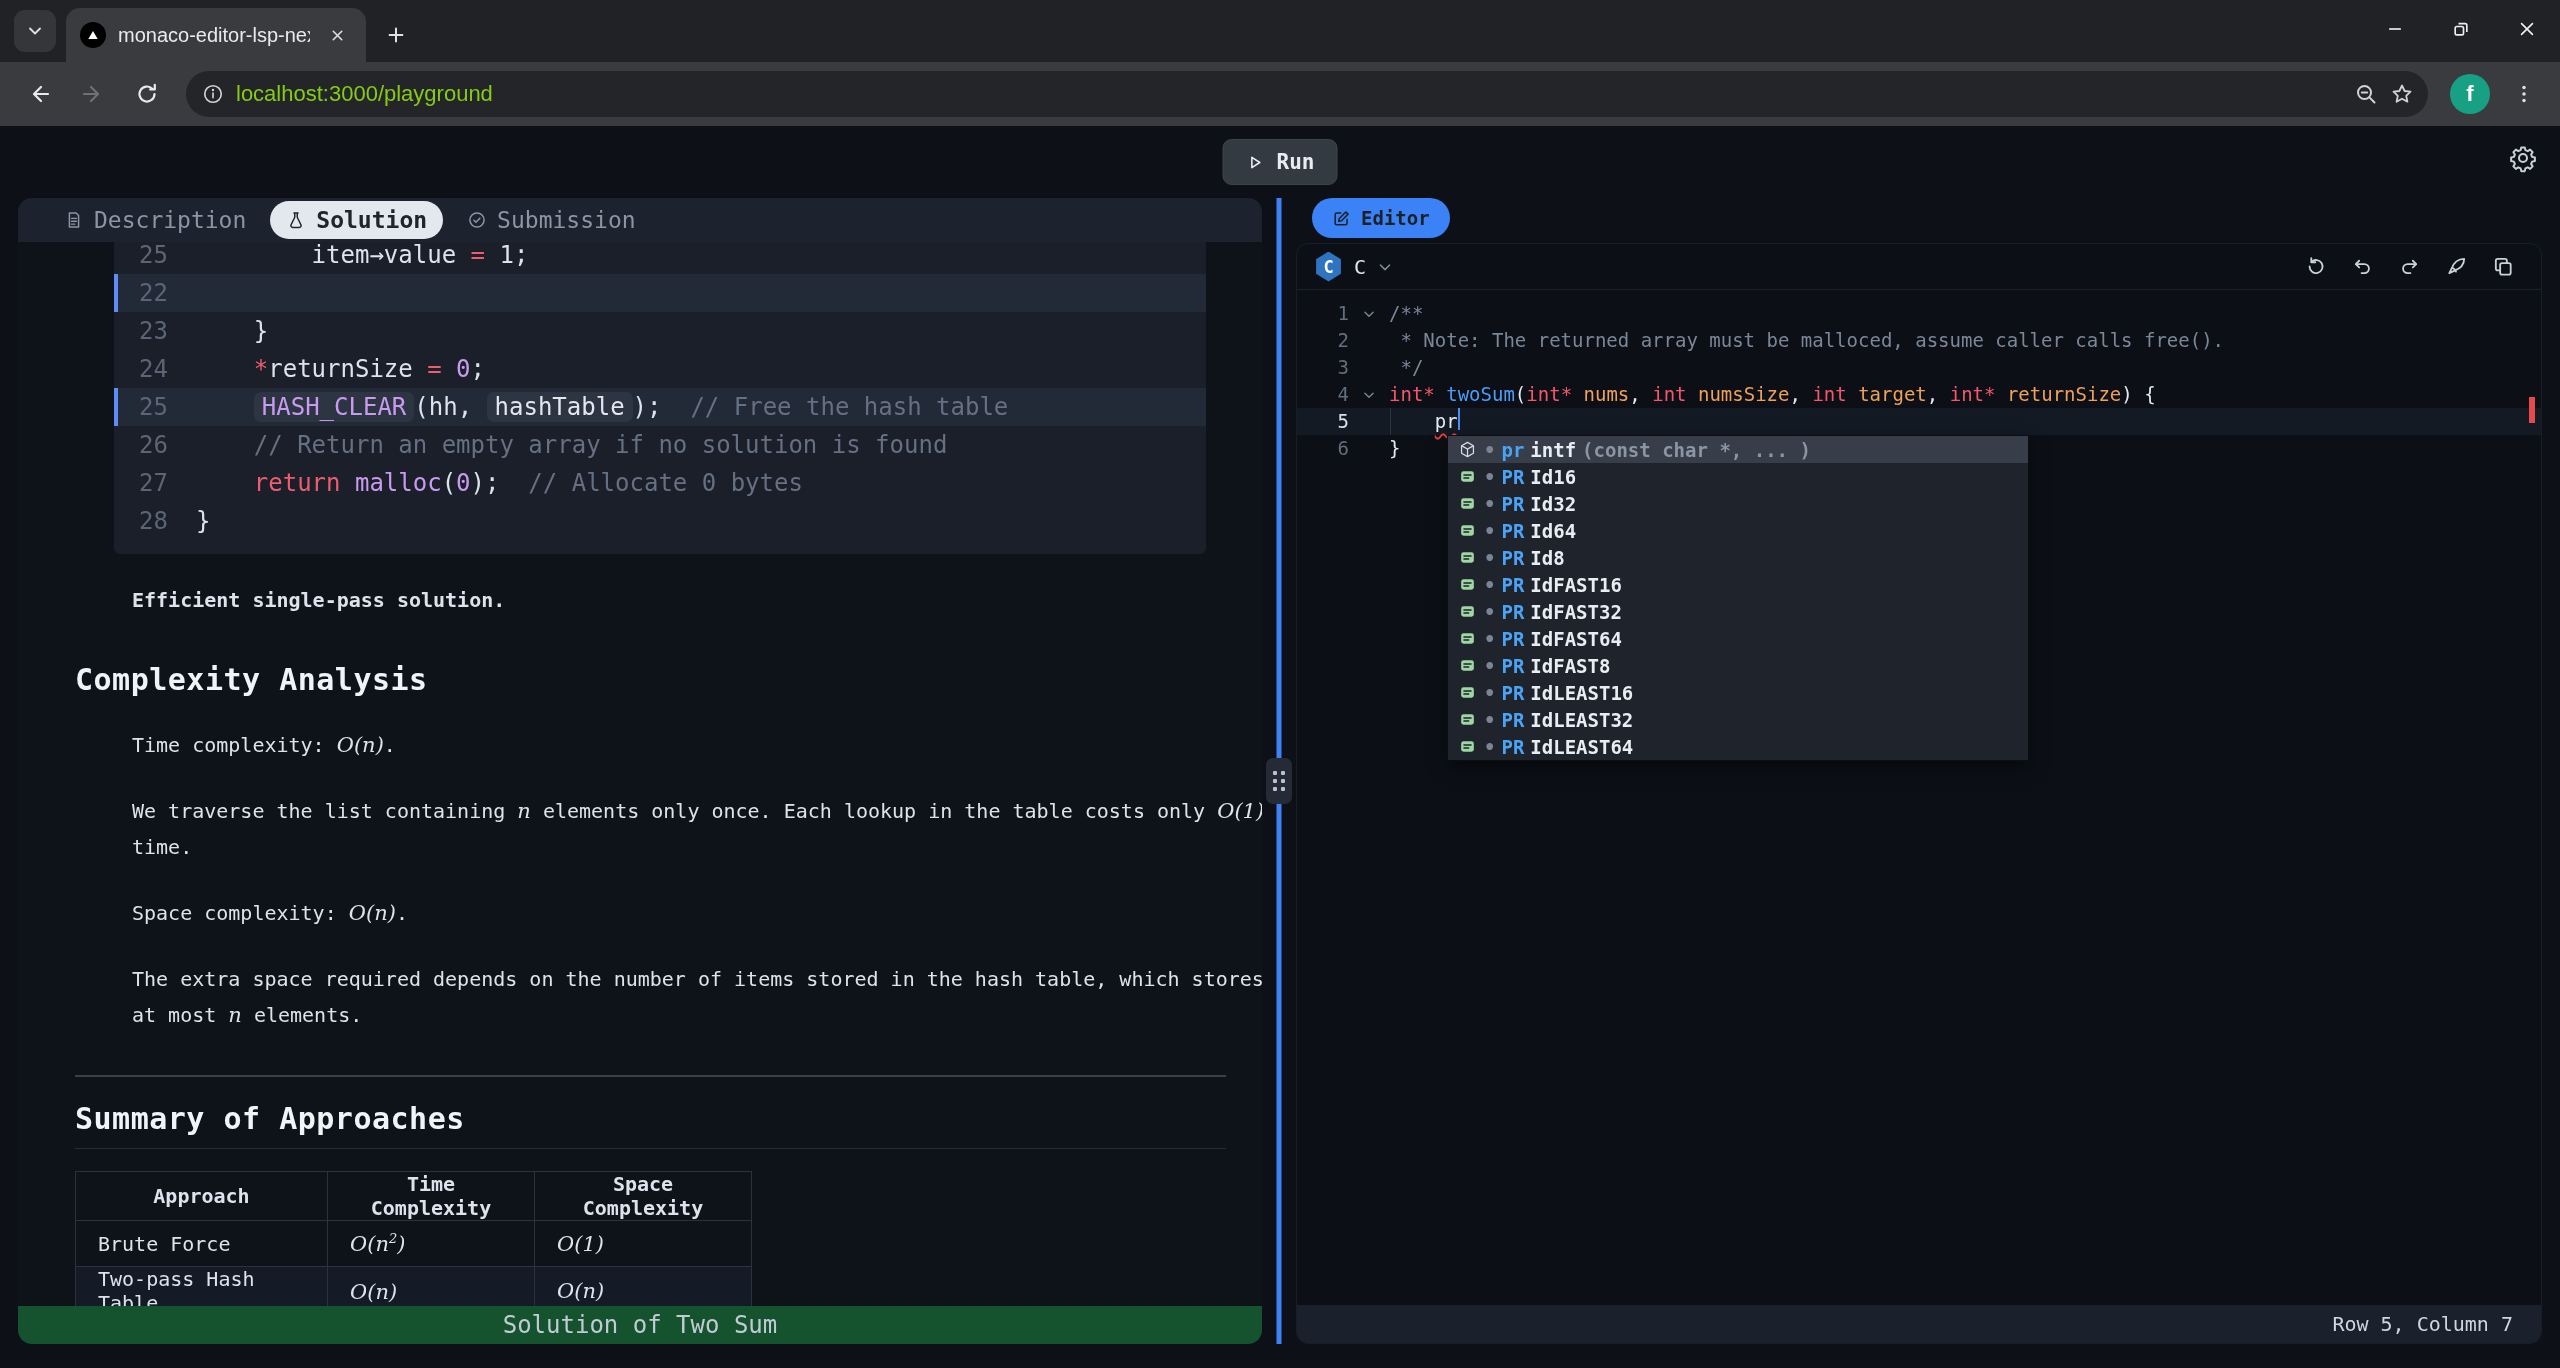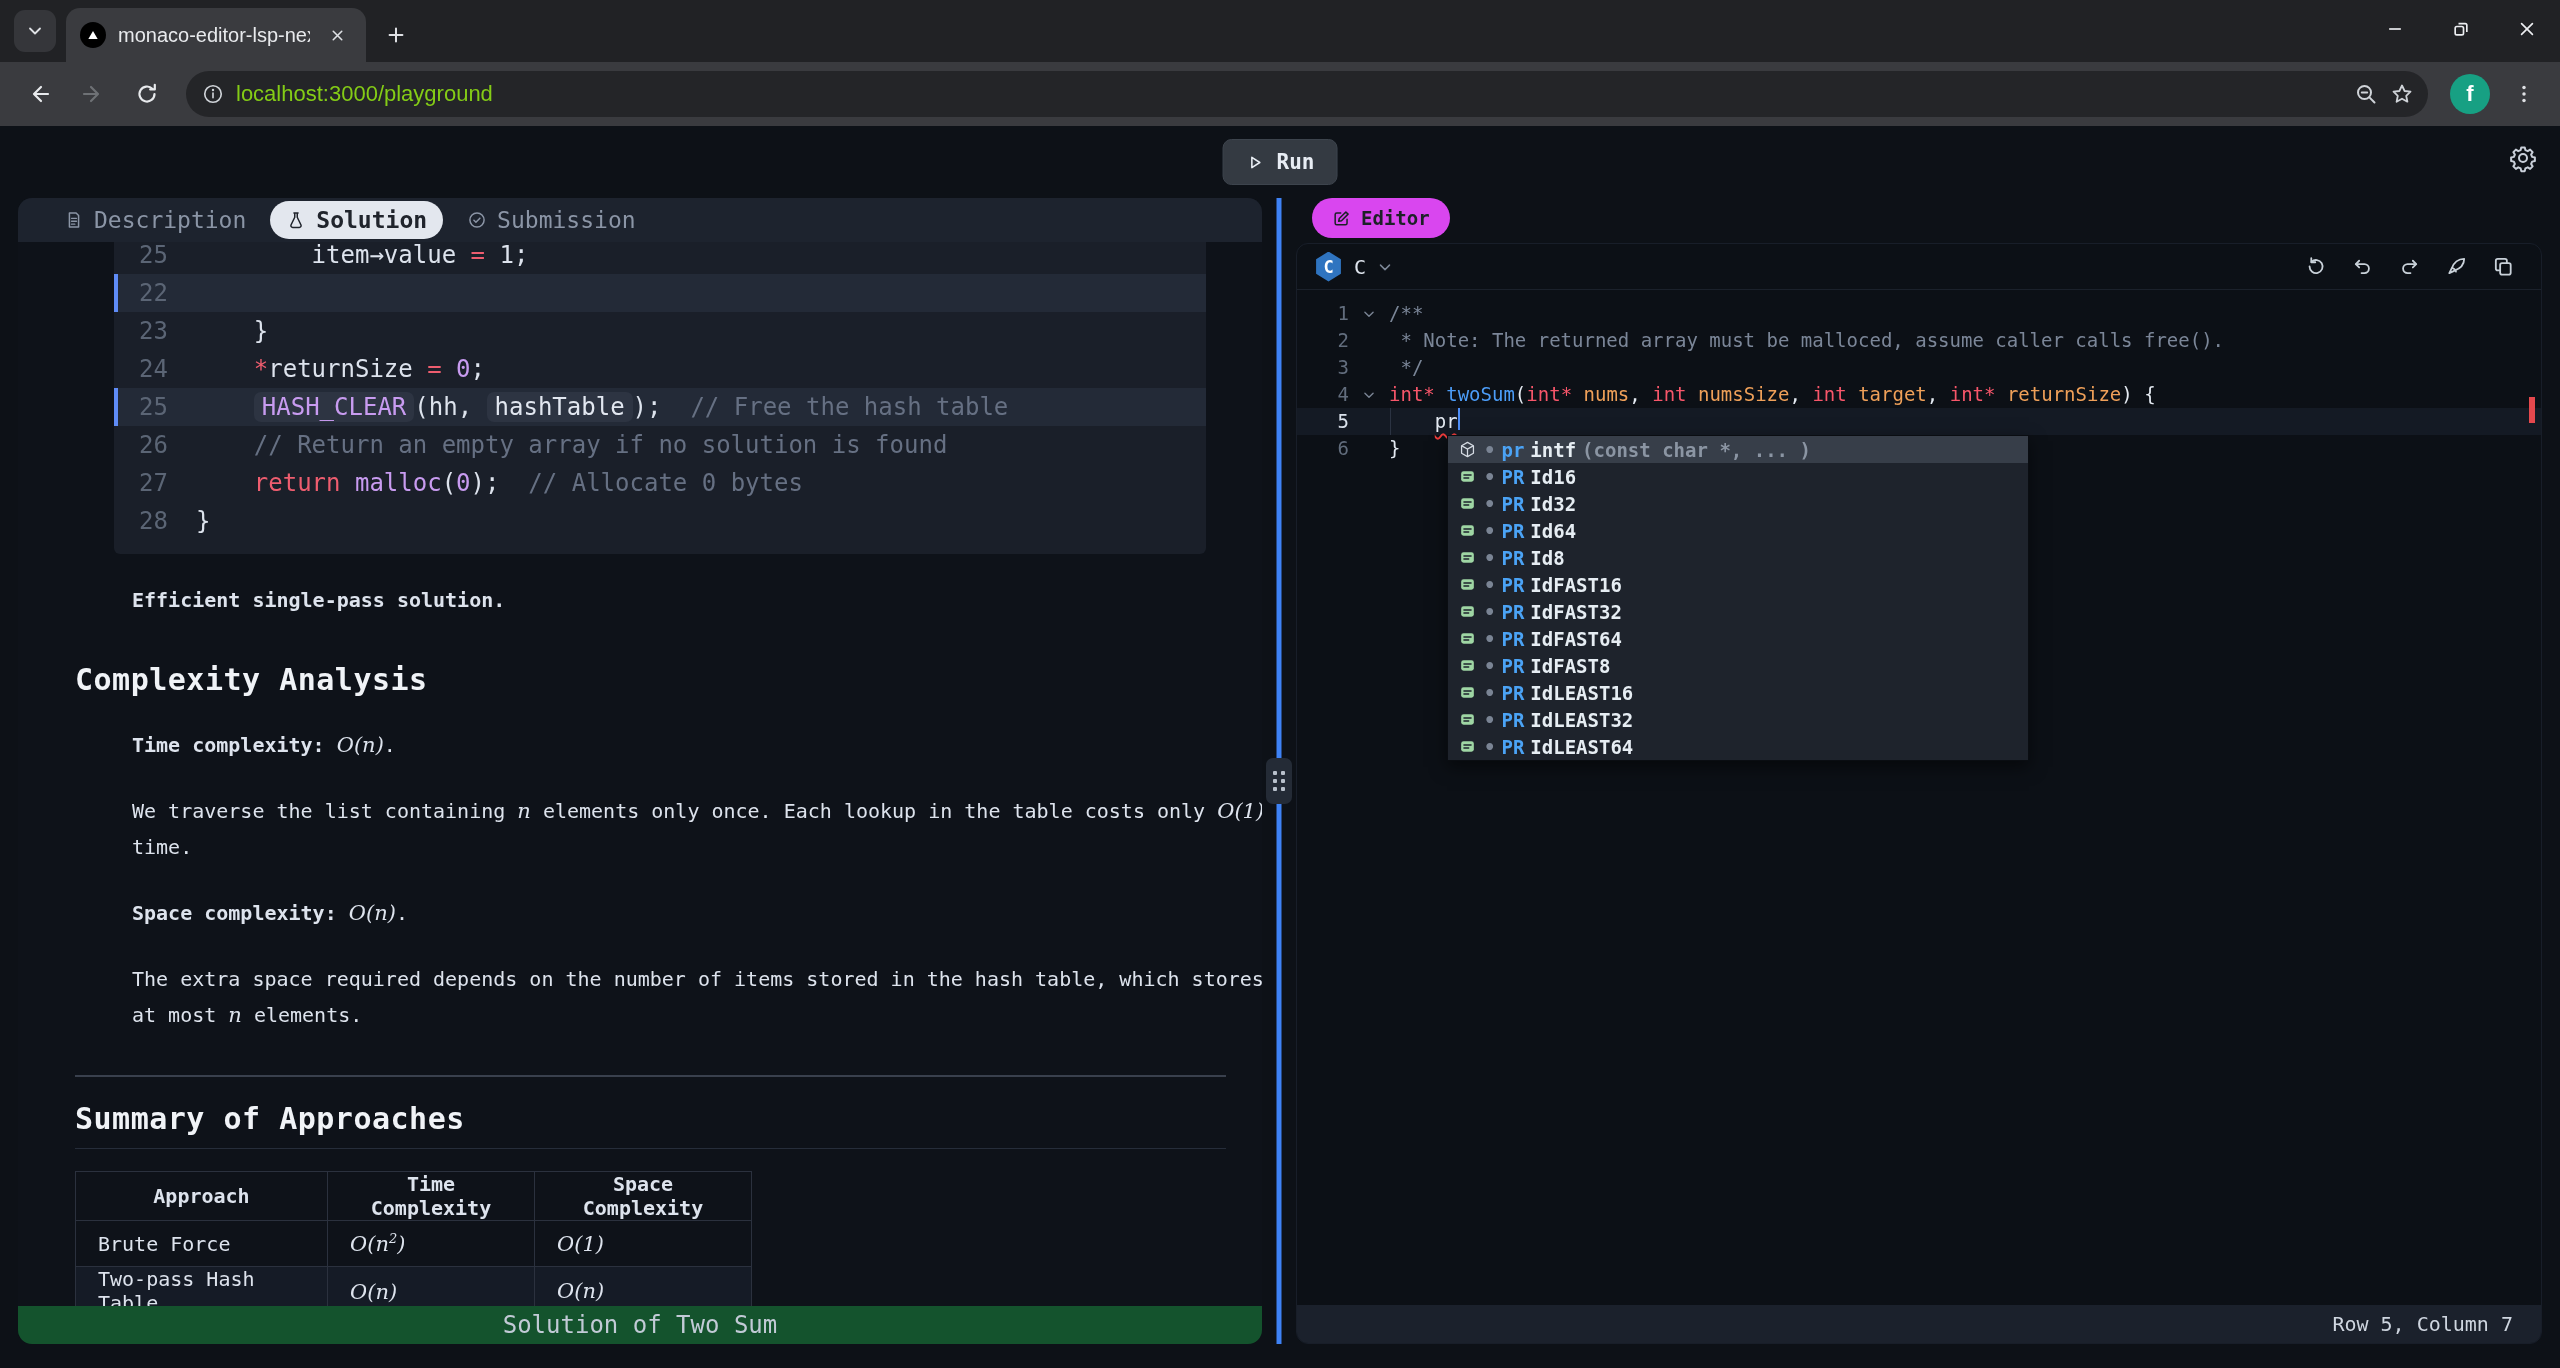--- a/index.html
+++ b/index.html
@@ -45,21 +45,21 @@
   .cline.hl { background:#232a37; box-shadow: inset 4px 0 0 #5f8cf7; }
   .cline .ln { width:50px; text-align:right; color:#5b6575; flex:none; }
   .cline .ct { margin-left:28px; white-space:pre; }
   .kw { color:#ee5d6f; }
   .cm { color:#667083; }
   .pu { color:#c89bf0; }
   .chip { color:#c89bf0; background:#2d3442; border-radius:7px; padding:1px 8px; }
   .chipw { color:#e2e7f0; background:#2d3442; border-radius:7px; padding:1px 8px; }
 
   .para { font-size:20px; line-height:36px; margin:30px 0 0 57px; width:1160px; }
-  .para b { font-weight:700; }
+  .para b { font-weight:400; }
   .p-eff { margin-top:28px;font-weight:bold; }
   .math { font-family:"DejaVu Serif", serif; font-style:italic; font-size:21px; }
   .msup { font-size:13px; }
   h2.lh { font-size:30px; font-weight:700; color:#f0f3f7; margin:44px 0 0; letter-spacing:.5px; }
   h2.lh.underlined { border-bottom:1px solid #262d3a; padding-bottom:12px; margin-top:24px; }
   .lhr { border:none; border-top:2px solid #39404d; margin:42px 0 0; }
   table.summary { border-collapse:collapse; margin-top:22px; font-size:20px; }
   .summary th, .summary td { border:1px solid #2b313e; }
   .summary th { font-weight:700; text-align:center; height:44px; padding:0 22px; }
   .summary td { height:46px; padding:0 22px; }
@@ -69,21 +69,21 @@
 
   
   .divider { width:34px; flex:none; position:relative; }
   .dline { position:absolute; left:50%; transform:translateX(-50%); top:0; bottom:0; width:5px; background:#3e82f5; }
   .dgrip { position:absolute; left:50%; top:560px; transform:translateX(-50%); width:26px; height:46px; background:#242b36; border-radius:7px; display:grid; grid-template-columns:repeat(2,4px); grid-template-rows:repeat(3,4px); gap:4px; place-content:center; }
   .dgrip span { background:#b9c1cc; border-radius:1px; }
 
   
   .right-col { flex:1; display:flex; flex-direction:column; min-width:0; }
   .pill-row { height:45px; flex:none; display:flex; align-items:flex-start; padding-left:16px; }
-  .ed-pill { height:40px; background:#d946ef; color:#1c2127; border-radius:999px; display:flex; align-items:center; gap:10px; padding:0 20px; font-size:19px; font-weight:600; }
+  .ed-pill { height:40px; background:#3b82f6; color:#1c2127; border-radius:999px; display:flex; align-items:center; gap:10px; padding:0 20px; font-size:19px; font-weight:600; }
   .ed-card { flex:1; display:flex; flex-direction:column; background:#0c1016; border:1px solid #181e29; border-radius:12px; min-height:0; overflow:hidden; }
   .ed-toolbar { height:46px; flex:none; display:flex; align-items:center; padding:0 18px; border-bottom:1px solid #1b212b; gap:10px; }
   .chex { width:27px; height:30px; background:#2f74c0; clip-path:polygon(50% 0,96% 26%,96% 74%,50% 100%,4% 74%,4% 26%); display:flex; align-items:center; justify-content:center; color:#fff; font-size:17px; font-weight:700; }
   .lang-label { color:#dfe5ee; font-size:20px; margin-left:2px; }
   .lang-chevron { color:#7a8494; }
   .ed-actions { margin-left:auto; display:flex; align-items:center; gap:24px; color:#c9d1d9; padding-right:8px; }
   .ed-body { flex:1; position:relative; padding-top:10px; overflow:hidden; font-size:19px; }
   .ed-line { display:flex; height:27px; line-height:27px; position:relative; }
   .ed-line.cur { background:#141a24; }
   .ed-ln { width:52px; text-align:right; color:#626d7d; flex:none; }

